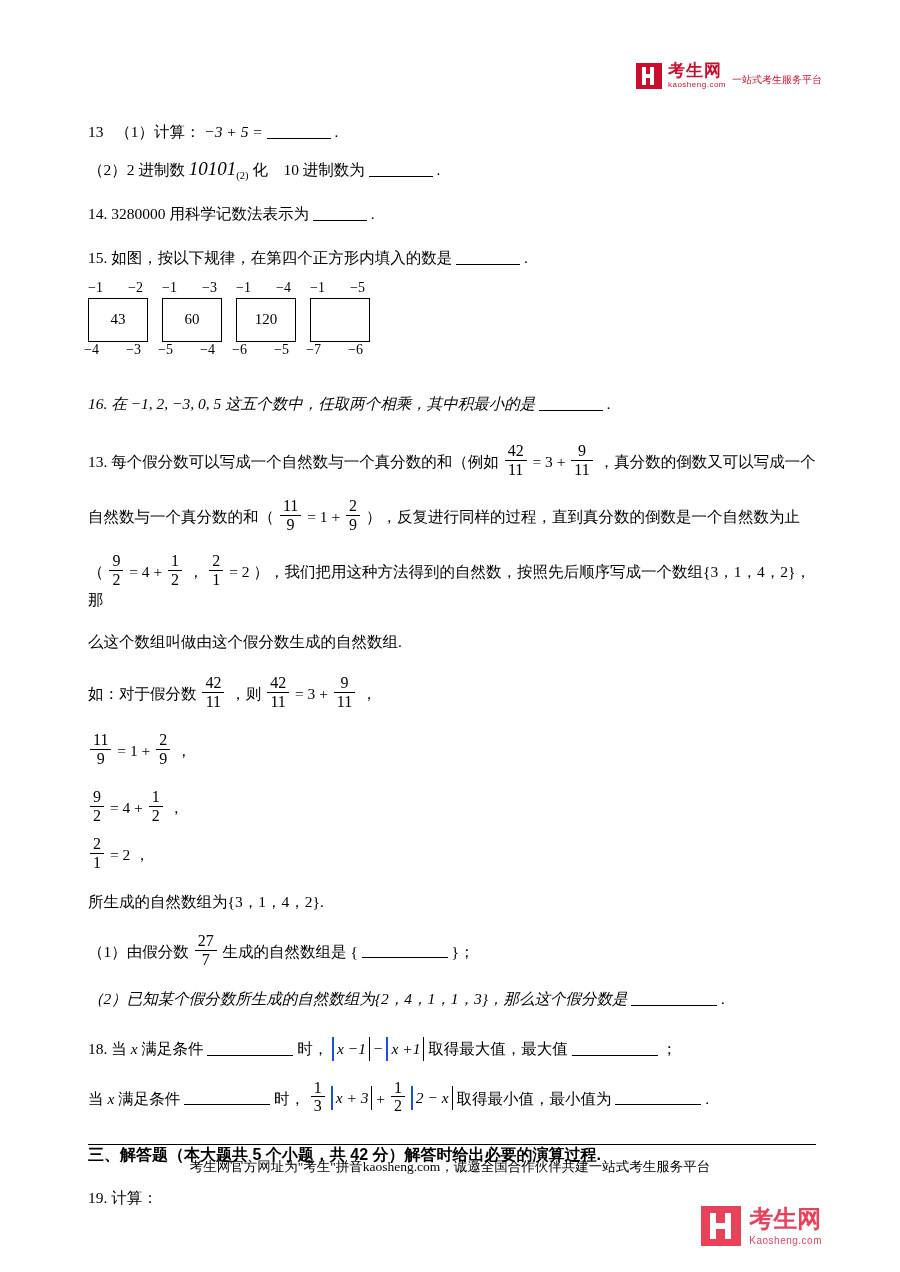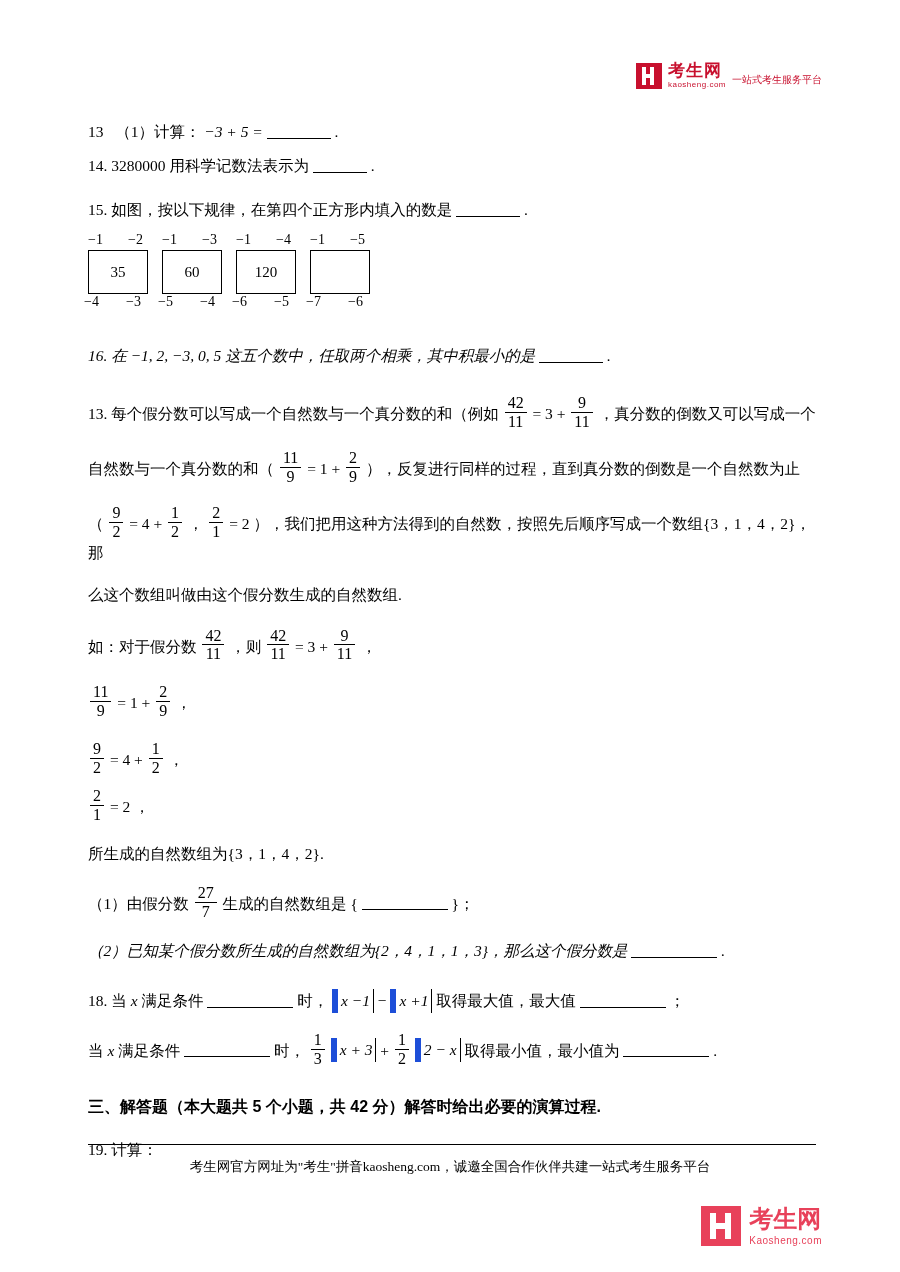--- a/index.html
+++ b/index.html
@@ -32,21 +32,21 @@
   .blank { display:inline-block; border-bottom:1px solid #000; min-width:54px; height:1em; vertical-align:-2px; }
   .blank.m { min-width:64px; }
   .blank.l { min-width:86px; }
 
   
   .mi { font-family:"Liberation Serif", serif; font-style:italic; }
   .frac { display:inline-block; vertical-align:-0.52em; text-align:center; margin:0 2px; font-size:16px; line-height:1.12; }
   .frac .num { display:block; padding:0 3px; }
   .frac .den { display:block; border-top:1px solid #000; padding:0 3px; }
   .sub { font-size:10.5px; vertical-align:-0.35em; }
-  .bars { border-left:6px solid #1d4ed8; border-right:1px solid #000; padding:0 3px; display:inline-block; }
+  .bars { border-left:2px solid #1d4ed8; border-right:1px solid #000; padding:0 3px; display:inline-block; }
 
   
   .figure { position:relative; height:90px; margin:2px 0 22px 0; }
   .fig-group { position:absolute; top:18px; width:72px; }
   .sq { width:58px; height:42px; border:1.6px solid #000; display:flex; align-items:center; justify-content:center; font-size:15px; }
   .lab { position:absolute; font-size:14px; }
   .lab.tl { top:-18px; left:0px; }
   .lab.tr { top:-18px; left:40px; }
   .lab.bl { top:44px; left:-4px; }
   .lab.br { top:44px; left:38px; }
@@ -88,38 +88,47 @@
 
     <p class="line tight">
       <span>13</span>
       &nbsp;
       <span>（1）计算：</span>
       <span class="mi">−3 + 5 =</span>
       <span class="blank m"></span>
       <span>.</span>
     </p>
 
+    <p class="line">
+      <span>（2）2 进制数</span>
+      <span style="font-size:19px" class="mi">10101</span><span class="sub">(2)</span>
+      <span>化</span>
+      &nbsp;&nbsp;
+      <span>10 进制数为</span>
+      <span class="blank m"></span>
+      <span>.</span>
+    </p>
 
     <p class="line">
       <span>14. 3280000 用科学记数法表示为</span>
       <span class="blank"></span>
       <span>.</span>
     </p>
 
     <p class="line tight">
       <span>15.  如图，按以下规律，在第四个正方形内填入的数是</span>
       <span class="blank m"></span>
       <span>.</span>
     </p>
 
     <div class="figure">
       <div class="fig-group" style="left:0px;">
         <span class="lab tl">−1</span>
         <span class="lab tr">−2</span>
-        <div class="sq">35</div>
+        <div class="sq">43</div>
         <span class="lab bl">−4</span>
         <span class="lab br">−3</span>
       </div>
       <div class="fig-group" style="left:74px;">
         <span class="lab tl">−1</span>
         <span class="lab tr">−3</span>
         <div class="sq">60</div>
         <span class="lab bl">−5</span>
         <span class="lab br">−4</span>
       </div>

